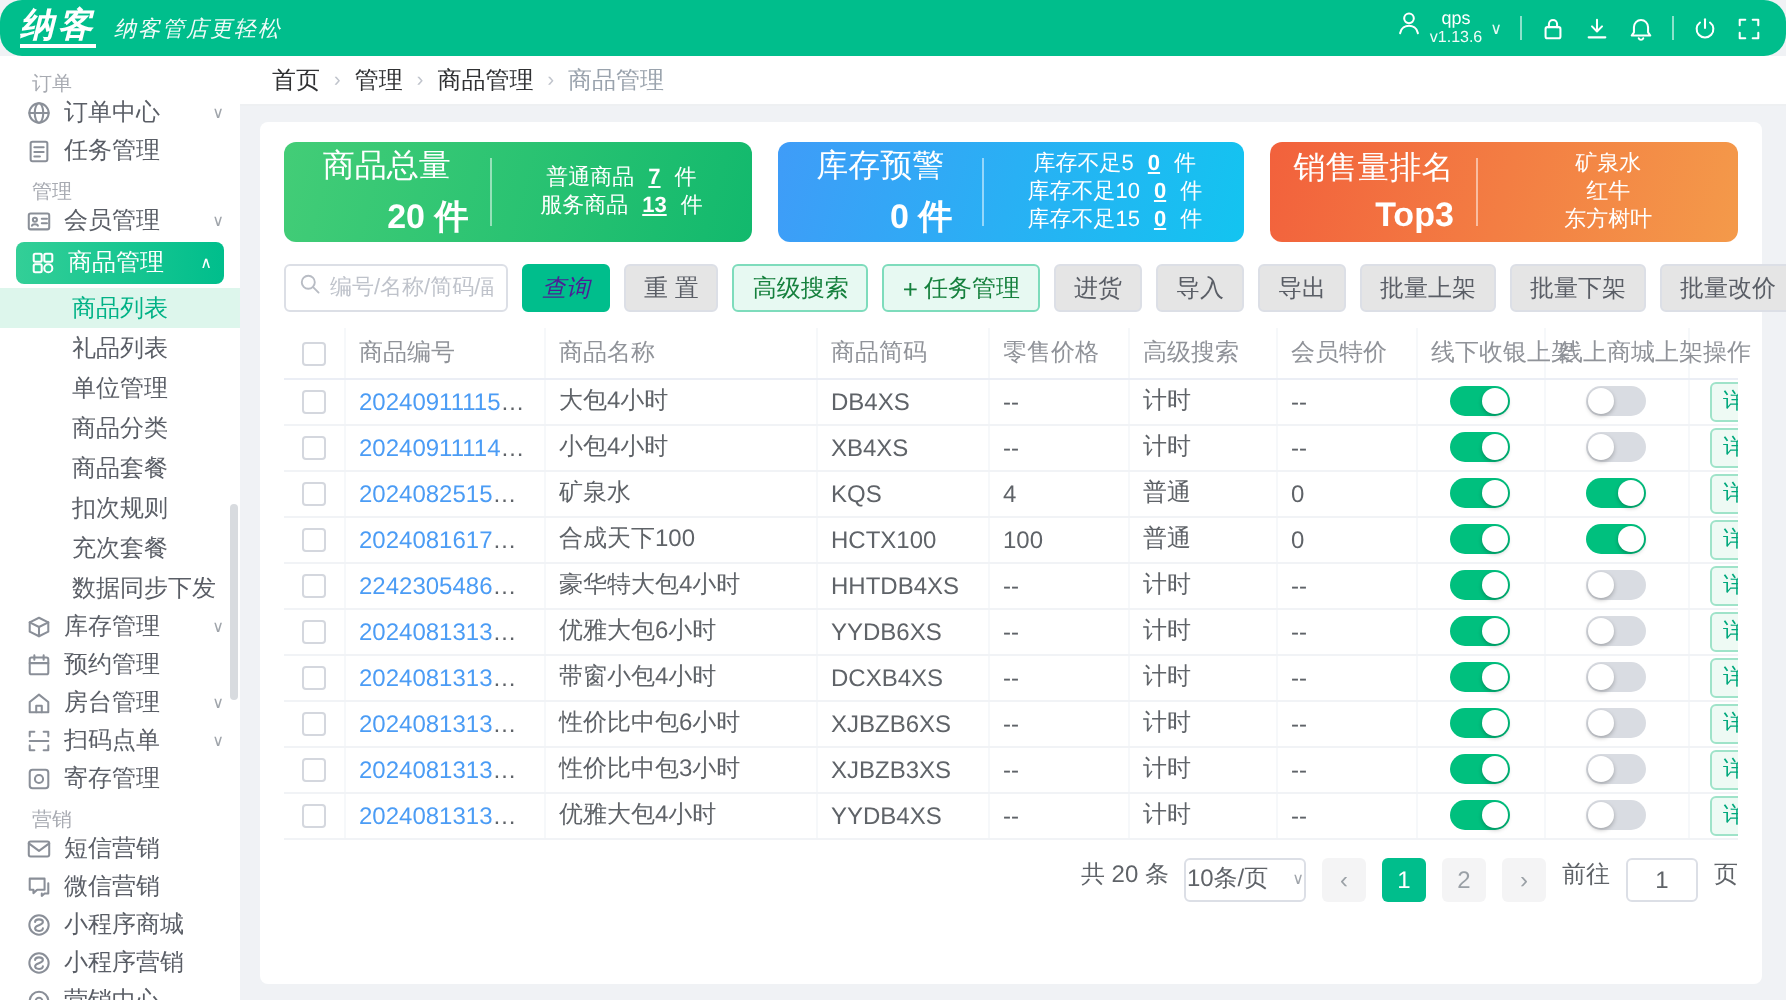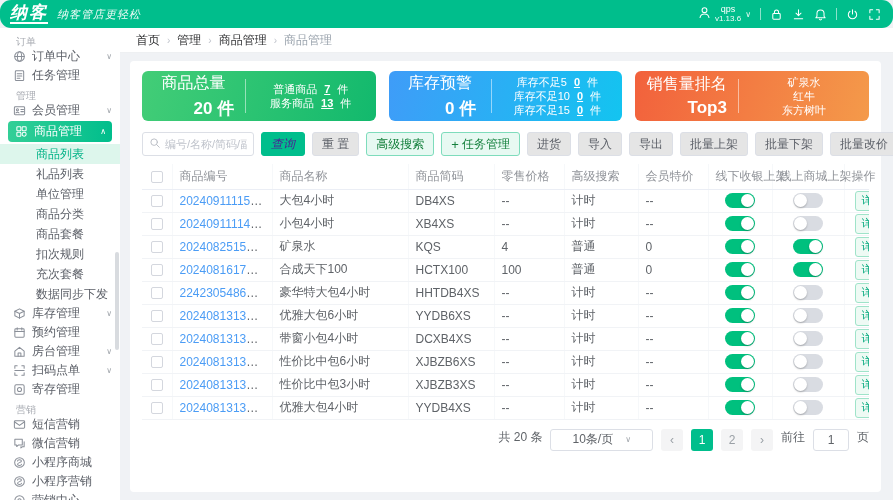--- a/index.html
+++ b/index.html
@@ -72,21 +72,21 @@
   .cb { width:12px; height:12px; border:1px solid #d4d7de; border-radius:2px; display:inline-block; background:#fff; vertical-align:middle; cursor:pointer; }
   .toggle { width:30px; height:15px; border-radius:8px; background:#d9dce2; display:inline-block; position:relative; cursor:pointer; vertical-align:middle; }
   .toggle .knob { position:absolute; top:1px; left:1px; width:13px; height:13px; border-radius:50%; background:#fff; box-shadow:0 1px 2px rgba(0,0,0,.25); }
   .toggle.on { background:#00c07e; }
   .toggle.on .knob { left:auto; right:1px; }
   .mini-btn { font-size:11px; padding:1px 6px 2px; border-radius:3px; border:1px solid; cursor:pointer; margin:0 3px; display:inline-block; }
   .mb-detail { color:#00a87c; border-color:#9fe3c9; background:#eefaf4; }
 
   
   .pager { display:flex; align-items:flex-start; justify-content:flex-end; gap:8px; font-size:12px; color:#5f6368; margin-top:9px; }
-  .pg-select { border:1px solid #dcdfe6; border-radius:3px; height:22px; display:flex; align-items:center; gap:12px; padding:0 21px; cursor:pointer; background:#fff; }
+  .pg-select { border:1px solid #dcdfe6; border-radius:3px; height:22px; display:flex; align-items:center; gap:12px; padding:0 0; cursor:pointer; background:#fff; }
   .pg-select .chev-glyph { color:#a0a5ab; opacity:1; }
   .pg-btn { min-width:22px; height:22px; padding:0 4px; border-radius:3px; background:#f4f4f5; color:#9aa0a6; display:flex; align-items:center; justify-content:center; cursor:pointer; font-size:12px; }
   .pg-btn.page.active { background:var(--accent,#00be8c); color:#fff; }
   .pg-goto-input { width:36px; height:22px; border:1px solid #dcdfe6; border-radius:3px; text-align:center; font-size:12px; color:#5f6368; outline:none; font-family:inherit; }
 </style>
 </head>
 <body>
 
 <div class="app">
 

